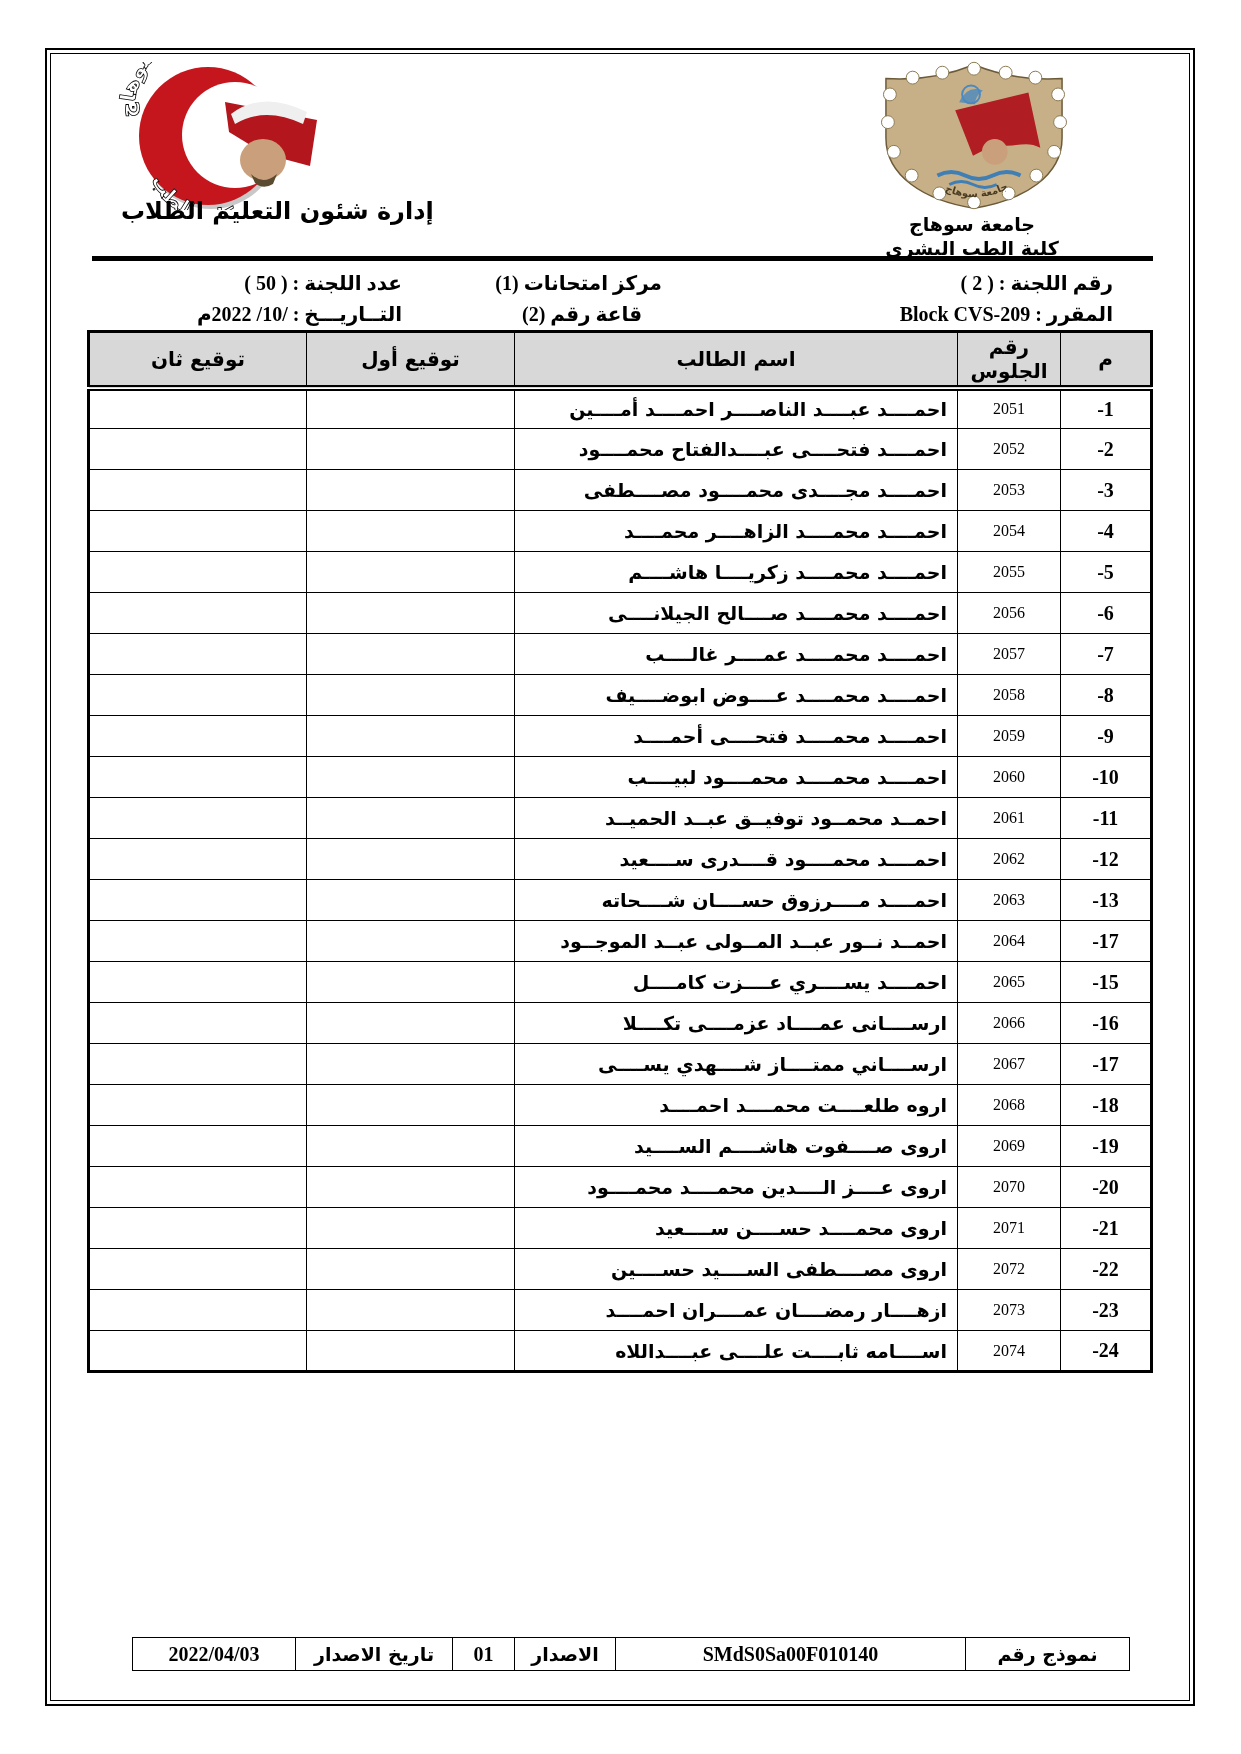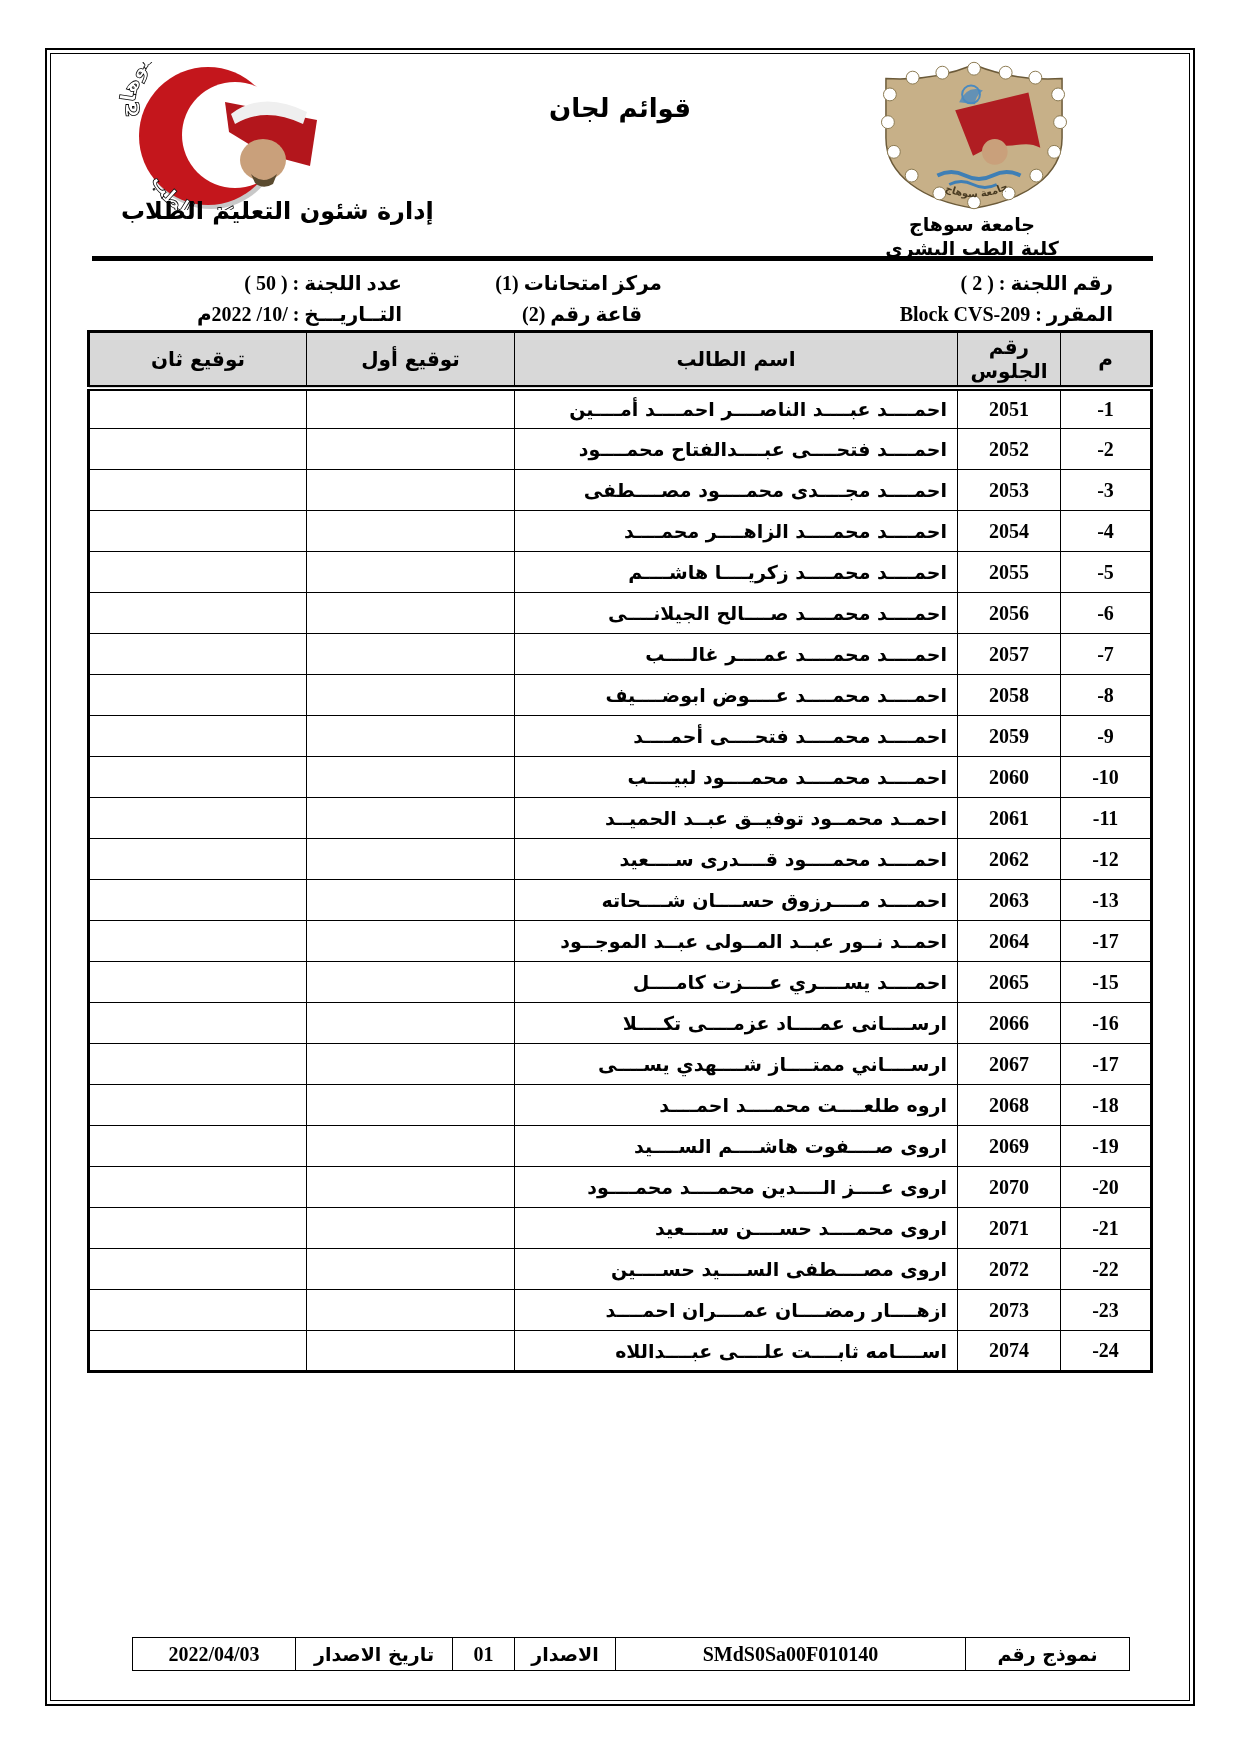--- a/index.html
+++ b/index.html
@@ -53,21 +53,21 @@
   .main-table th {
     background: #d8d8d8; border: 1px solid #000; border-bottom: 6px double #000;
     font-weight: bold; font-size: 20px; height: 56px; padding: 0 4px; line-height: 24px;
   }
   .main-table td { border: 1px solid #000; height: 41px; padding: 0; vertical-align: middle; }
   .main-table td.name {
     padding: 0 10px 0 4px; font-weight: bold; font-size: 19px;
     white-space: nowrap; overflow: hidden;
   }
   .main-table td.seat {
-    text-align: center; font-weight: bold; font-size: 20px; direction: ltr;
+    text-align: center; font-weight: normal; font-size: 16px; direction: ltr;
     font-family: "Liberation Serif", "DejaVu Sans", serif;
   }
   .main-table td.idx {
     text-align: center; font-weight: bold; font-size: 20px; direction: ltr;
     font-family: "Liberation Serif", "DejaVu Sans", serif;
   }
   .main-table td.sig { background: #fff; }
 
   
   .footer-table {
@@ -103,21 +103,20 @@
         <textPath href="#arcTop" startOffset="8%">جامعة سوهاج</textPath>
       </text>
       <text font-size="20" font-weight="bold" fill="#ffffff" stroke="#000000" stroke-width="0.8" font-family="DejaVu Sans, sans-serif">
         <textPath href="#arcBottom" startOffset="10%">كلية الطب</textPath>
       </text>
     </svg>
   </div>
   <div class="left-logo-caption">إدارة شئون التعليم الطلاب</div>
 
   <div class="titles">
-    <div>قوائم لجان</div>
   </div>
 
   <div class="right-logo">
     <svg viewBox="0 0 190 152" width="188" height="152">
       <defs>
         <path id="arcSeal" d="M 46,116 A 58,46 0 0 0 146,114" fill="none"></path>
       </defs>
       <path d="M95,4 C125,16 155,20 184,18 L184,78 C184,116 146,141 95,149 C44,141 6,116 6,78 L6,18 C35,20 65,16 95,4 Z" fill="#c7b088" stroke="#6b5a39" stroke-width="1.5"></path>
       <g fill="#ffffff" stroke="#8c7a52" stroke-width="1">
         <circle cx="33" cy="17" r="6.5"></circle>

